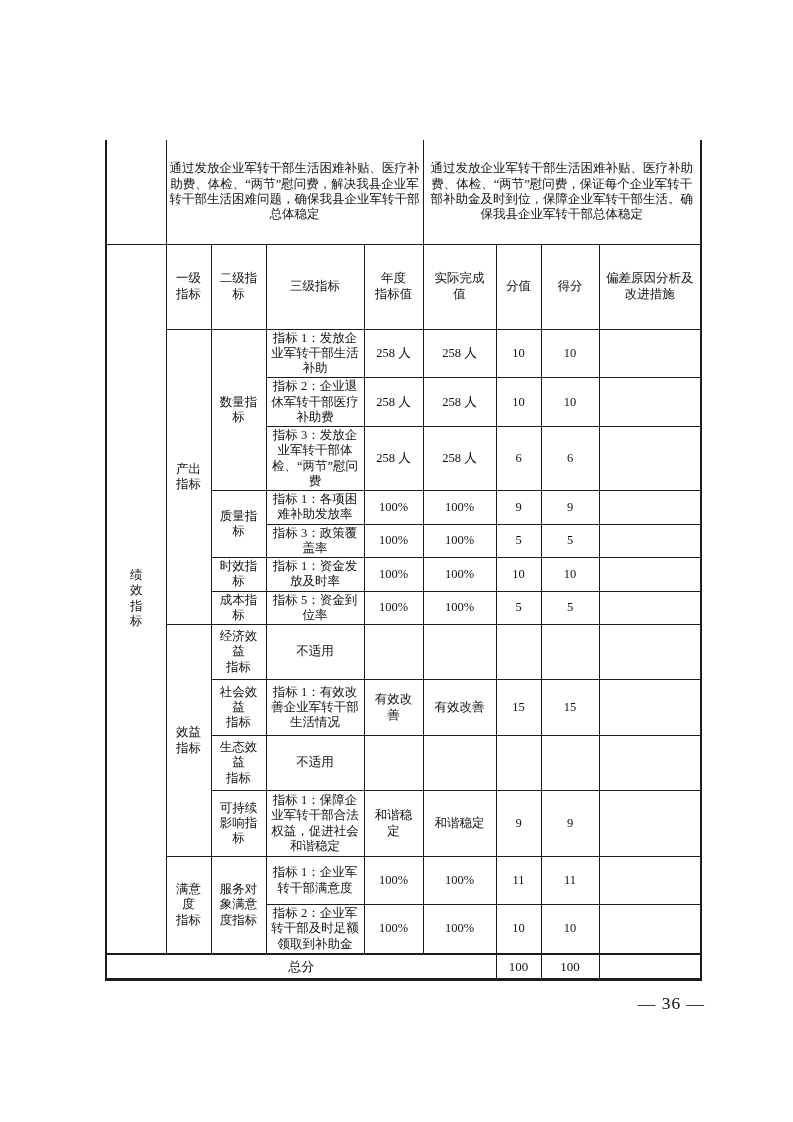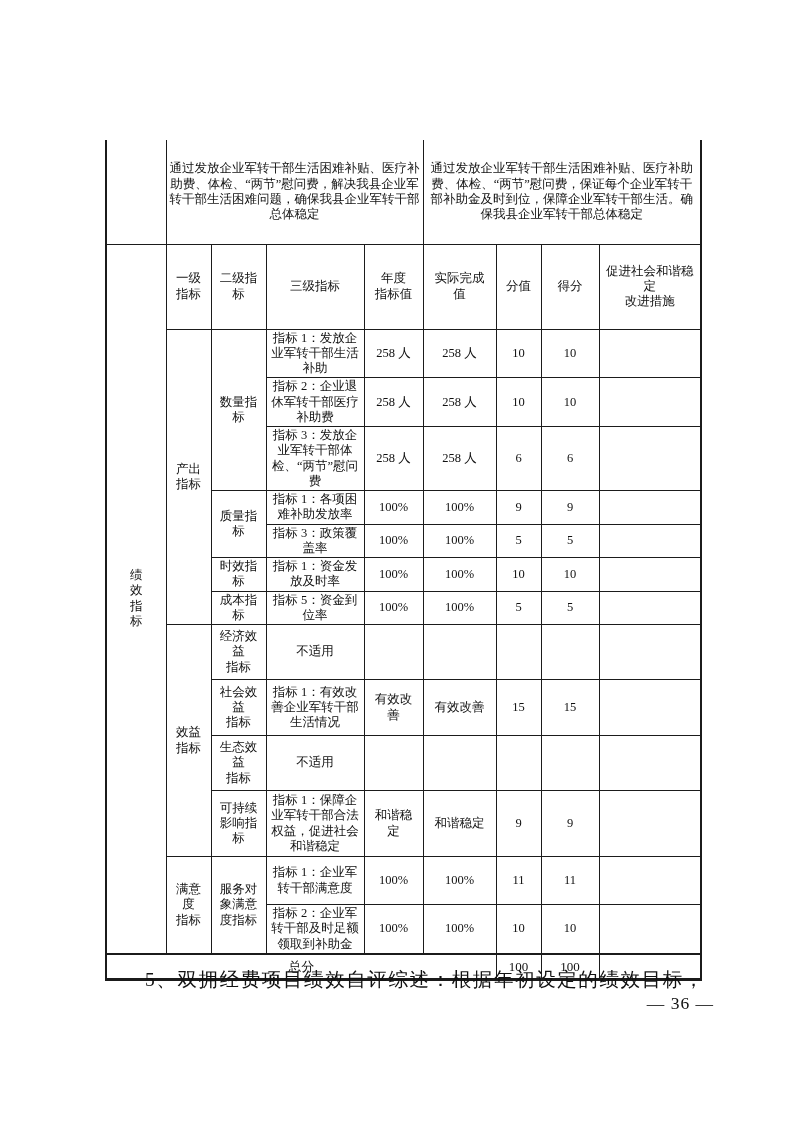--- a/index.html
+++ b/index.html
@@ -28,21 +28,21 @@
   }
   td.th{font-size:13px;line-height:1.5;}
   td.l3{text-align:left;padding:1px 3px 1px 5px;margin-top:42px;}
   td.vlabel{font-size:13.5px;line-height:2.35;border-bottom:2px solid #1b1b1b;}
   tr.row-total td{border-top:2px solid #1b1b1b;border-bottom:3px solid #1b1b1b;font-size:13px;margin-left:16px;}
   .summary{
     position:absolute;left:145px;top:966px;width:560px;
     font-size:19.5px;letter-spacing:1.6px;white-space:nowrap;
   }
   .pagenum{
-    position:absolute;top:993px;right:79px;
+    position:absolute;top:993px;right:88px;
     font-size:17.5px;letter-spacing:1px;
   }
 </style>
 </head>
 <body>
 
 <div class="sheet">
 
   <table class="perf">
     <colgroup>
@@ -72,21 +72,21 @@
 指标</td>
         <td class="th">二级指
 标</td>
         <td class="th">三级指标</td>
         <td class="th">年度
 指标值</td>
         <td class="th">实际完成
 值</td>
         <td class="th">分值</td>
         <td class="th">得分</td>
-        <td class="th">促进社会和谐稳定
+        <td class="th">偏差原因分析及
 改进措施</td>
       </tr>
 
       <tr style="height:48px">
         <td rowspan="7">产出
 指标</td>
         <td rowspan="3">数量指
 标</td>
         <td class="l3">指标 1：发放企业军转干部生活补助</td>
         <td>258 人</td>
@@ -224,16 +224,15 @@
 
       <tr class="row-total" style="height:26px">
         <td colspan="6">总分</td>
         <td>100</td>
         <td>100</td>
         <td></td>
       </tr>
     </tbody>
   </table>
 
-  <div class="summary">5、双拥经费项目绩效自评综述：根据年初设定的绩效目标，</div>
   <div class="pagenum">— 36 —</div>
 
 </div>
 
 </body></html>

